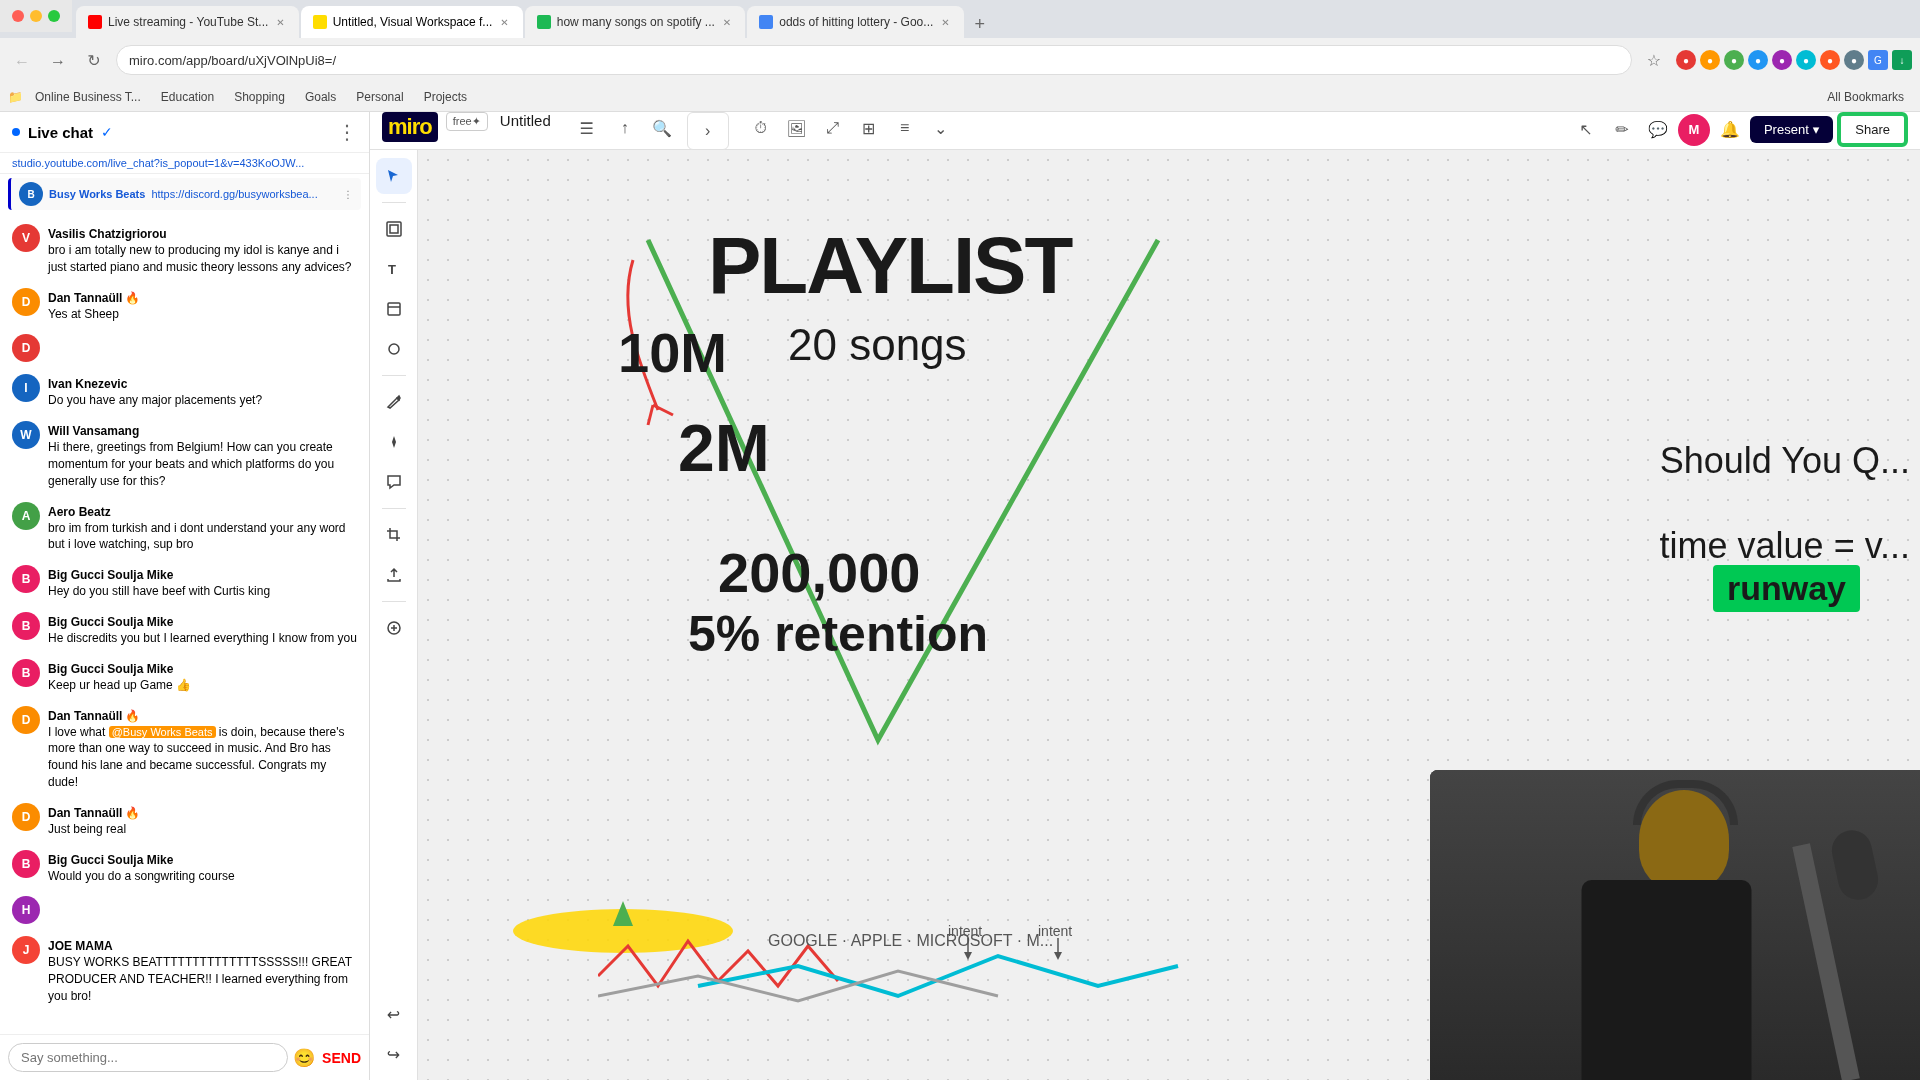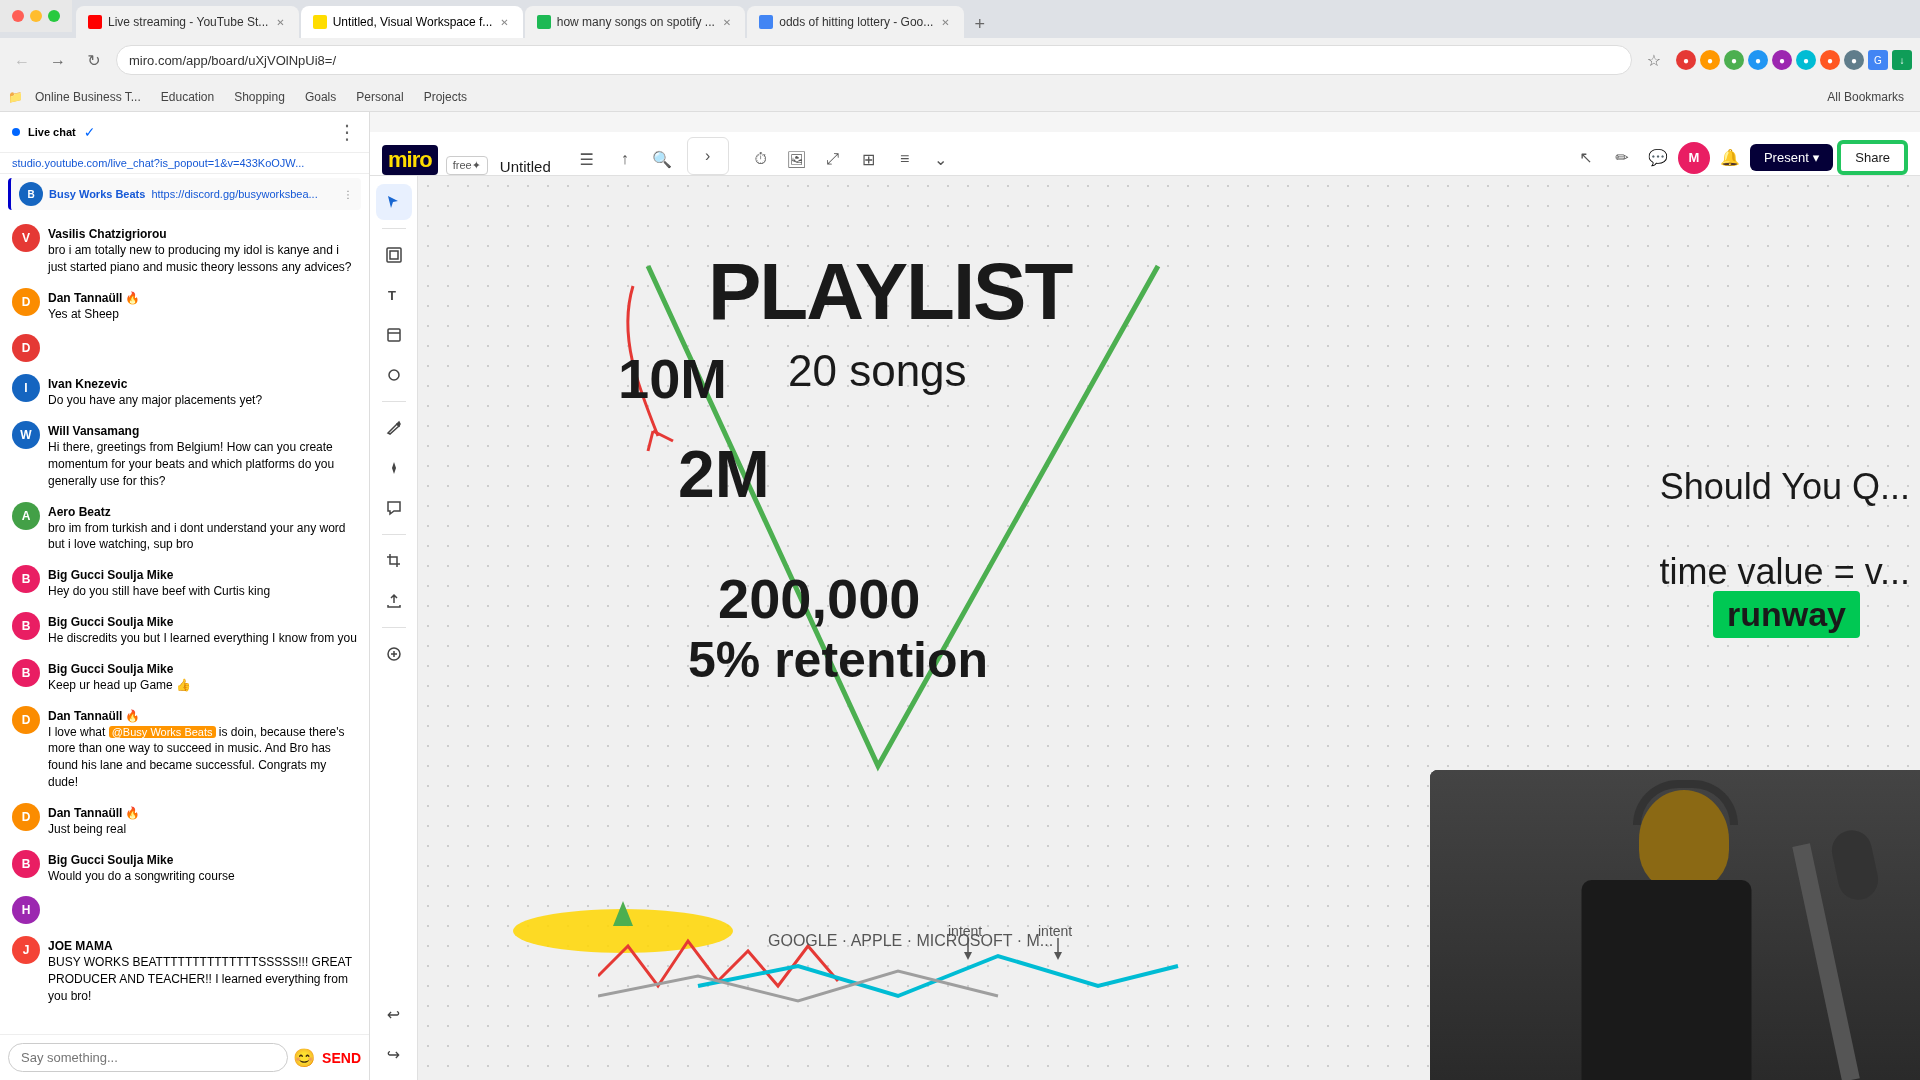--- a/index.html
+++ b/index.html
@@ -32,21 +32,21 @@
     .bookmark-item { display: flex; align-items: center; gap: 4px; padding: 2px 8px; border-radius: 4px; cursor: pointer; white-space: nowrap; }
     .bookmarks-spacer { flex: 1; }
     .bookmark-right { margin-left: auto; align-items: center; }
 
     
     .main-area { display: flex; flex: 1; overflow: hidden; }
 
     
     .chat-panel { width: 370px; background: #fff; border-right: 1px solid #ddd; display: flex; flex-direction: column; flex-shrink: 0; }
     .chat-header { display: flex; align-items: center; padding: 8px 12px; border-bottom: 1px solid #eee; gap: 8px; }
-    .chat-title { font-size: 11px; font-weight: 600; color: #000; }
+    .chat-title { font-size: 15px; font-weight: 600; color: #000; }
     .chat-live-dot { width: 8px; height: 8px; border-radius: 50%; background: #06f; flex-shrink: 0; }
     .chat-header-dots { margin-left: auto; font-size: 20px; color: #666; cursor: pointer; }
     .chat-url { font-size: 11px; color: #1558d6; padding: 4px 12px; border-bottom: 1px solid #eee; white-space: nowrap; overflow: hidden; text-overflow: ellipsis; }
 
     .chat-messages { flex: 1; overflow-y: auto; padding: 4px 0; }
     .chat-msg { display: flex; align-items: flex-start; padding: 6px 12px; gap: 8px; }
     .avatar { width: 28px; height: 28px; border-radius: 50%; flex-shrink: 0; display: flex; align-items: center; justify-content: center; font-size: 12px; font-weight: 600; color: #fff; }
     .chat-content { flex: 1; }
     .chat-sender { font-size: 12px; font-weight: 600; color: #030303; }
     .chat-text { font-size: 12px; color: #030303; line-height: 1.4; }
@@ -54,21 +54,21 @@
     .pinned-msg { background: #f9f9f9; border-left: 3px solid #00c; margin: 4px 8px; padding: 4px 8px; border-radius: 4px; font-size: 11px; }
     .pinned-msg .pin-user { font-weight: 600; color: #1558d6; }
 
     .chat-input-area { border-top: 1px solid #eee; padding: 8px; display: flex; gap: 6px; align-items: center; }
     .chat-input { flex: 1; border: 1px solid #ccc; border-radius: 20px; padding: 6px 12px; font-size: 13px; }
 
     
     .miro-panel { flex: 1; display: flex; flex-direction: column; background: #f5f5f5; position: relative; }
 
     
-    .miro-topbar { display: flex; align-items: flex-end; gap: 8px; padding: 0 12px; height: 44px; background: #fff; border-bottom: 1px solid #e0e0e0; flex-shrink: 0; margin-top: 20px; }
+    .miro-topbar { display: flex; align-items: flex-start; gap: 8px; padding: 0 12px; height: 38px; background: #fff; border-bottom: 1px solid #e0e0e0; flex-shrink: 0; }
     .miro-logo { font-size: 22px; font-weight: 800; color: #ffdd00; background: #050038; padding: 2px 6px; border-radius: 4px; letter-spacing: -1px; }
     .miro-free-badge { background: #fff; border: 1px solid #ccc; border-radius: 4px; font-size: 11px; padding: 2px 6px; color: #555; }
     .miro-title { font-size: 15px; font-weight: 500; color: #1a1a1a; margin-left: 4px; }
     .miro-topbar-icons { display: flex; align-items: center; gap: 6px; margin-left: 12px; }
     .miro-icon-btn { width: 32px; height: 32px; border-radius: 6px; border: none; background: transparent; cursor: pointer; display: flex; align-items: center; justify-content: center; color: #555; font-size: 16px; }
     .miro-spacer { flex: 1; }
     .miro-right-icons { display: flex; align-items: center; gap: 4px; }
     .miro-present-btn { background: #050038; color: #fff; border: none; border-radius: 6px; padding: 6px 14px; font-size: 13px; font-weight: 500; cursor: pointer; display: flex; align-items: center; gap: 4px; }
     .miro-share-btn { background: #fff; color: #1a1a1a; border: 4px solid #22c55e; border-radius: 6px; padding: 6px 14px; font-size: 13px; font-weight: 500; cursor: pointer; }
     .miro-avatar-btn { width: 32px; height: 32px; border-radius: 50%; background: #e91e63; display: flex; align-items: center; justify-content: center; color: #fff; font-size: 13px; font-weight: 600; cursor: pointer; border: none; }

